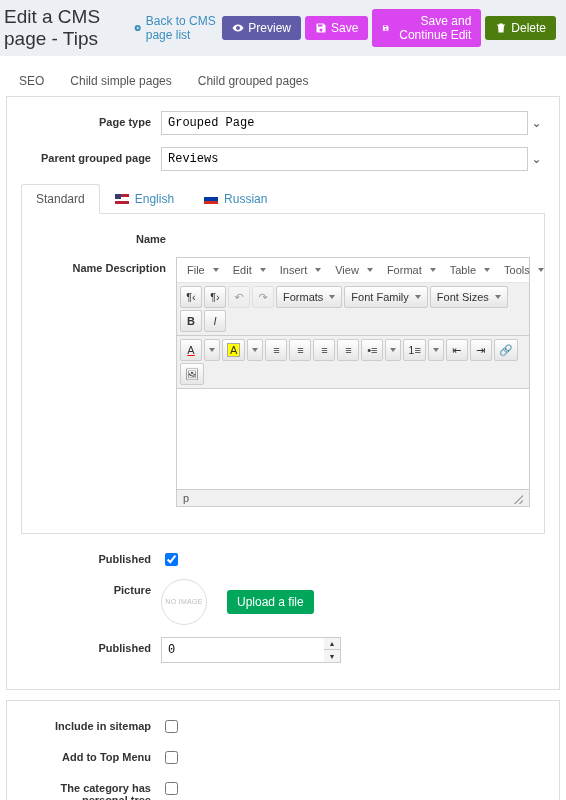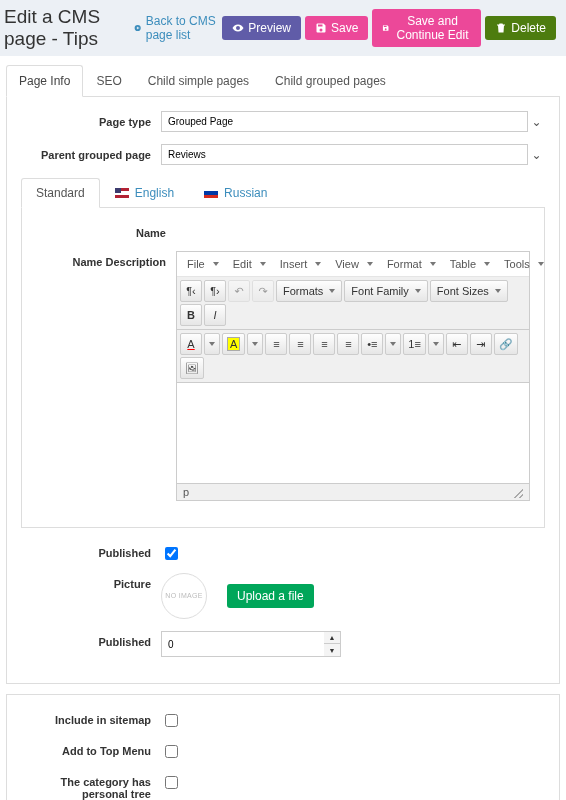--- a/index.html
+++ b/index.html
@@ -38,21 +38,21 @@
     gap: 4px;
     padding: 5px 10px;
     border: none;
     border-radius: 3px;
     font-size: 12px;
     color: #fff;
     cursor: pointer;
     margin-left: 4px;
   }
   .btn-purple { background: #605ca8; }
-  .btn-blue { background: #ec4899; }
+  .btn-blue { background: #d946ef; text-align: right; }
   .btn-red { background: #4d7c0f; }
   .btn-green { background: #00a65a; }
   .icon-sm {
     width: 12px; height: 12px; display: inline-block; fill: currentColor;
   }
   .content {
     padding: 8px 6px 6px 6px;
     background: #fff;
   }
   .nav-tabs {
@@ -101,22 +101,22 @@
     font-size: 11px;
   }
   .form-field {
     flex: 1;
     min-width: 0;
   }
   select, input[type=text], textarea, .num-input {
     width: 100%;
     border: 1px solid #ccc;
     padding: 4px 6px;
-    font-size: 10px;
-    font-family: Liberation Sans, sans-serif;
+    font-size: 12px;
+    font-family: Liberation Mono, monospace;
     background: #fff;
   }
   select {
     appearance: none;
     padding-right: 20px;
     background-image: none;
   }
   .select-wrap {
     position: relative;
     display: block;
@@ -318,21 +318,20 @@
   <button class="btn btn-red">
     <svg class="icon-sm" viewBox="0 0 24 24">
         <path d="M6 7h12l-1 14H7L6 7zm3-4h6l1 2h4v2H4V5h4l1-2z"></path>
       </svg>
     <span>Delete</span>
   </button>
 </div>
 
 <div class="content">
   <ul class="nav-tabs">
-    <li class="active">Page Info</li>
     <li>SEO</li>
     <li>Child simple pages</li>
     <li>Child grouped pages</li>
   </ul>
 
   <div class="panel">
 
     <div class="form-row">
       <label class="form-label">Page type</label>
       <div class="form-field">

